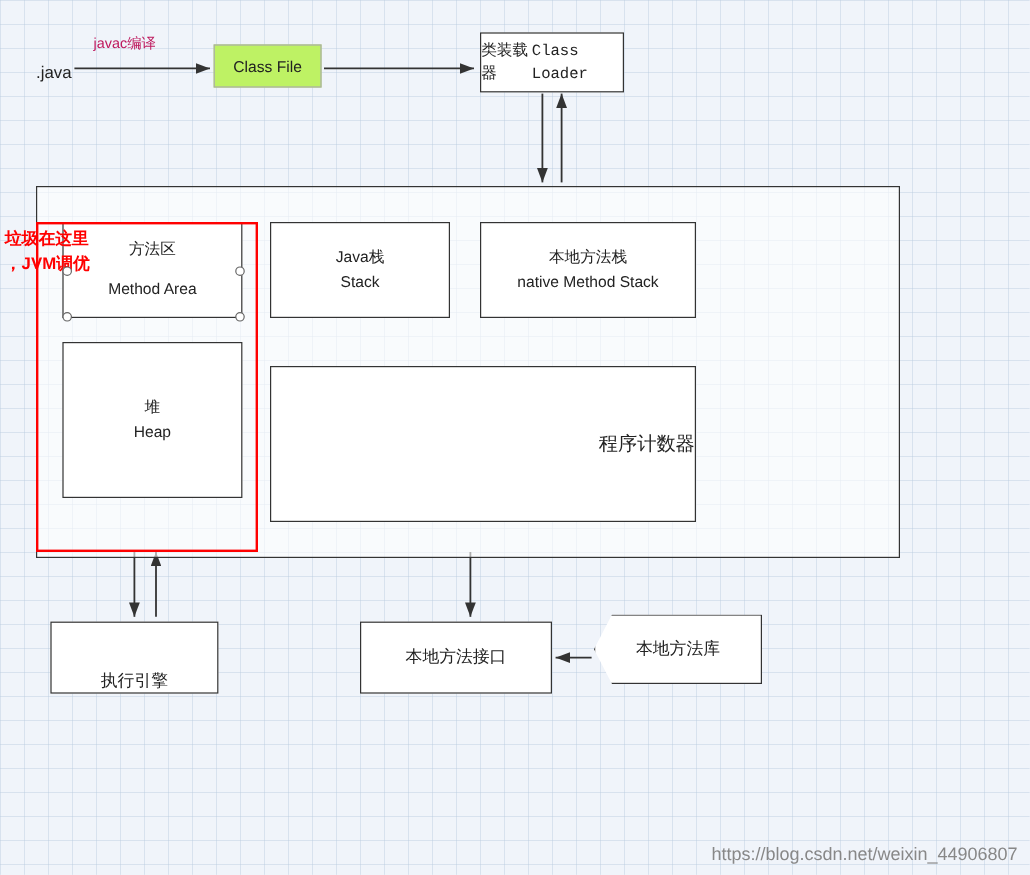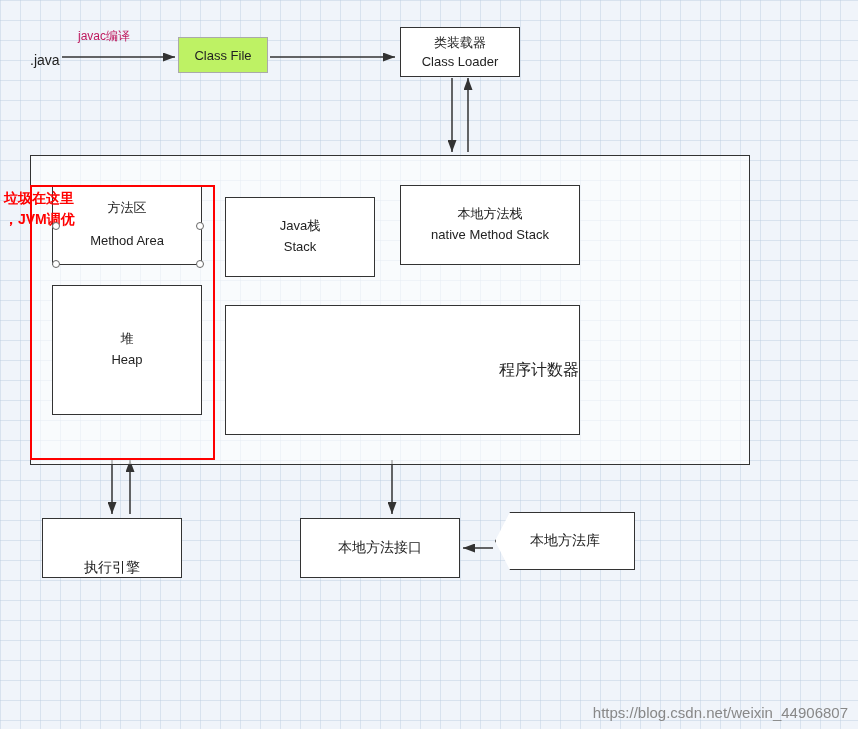--- a/index.html
+++ b/index.html
@@ -58,26 +58,27 @@
 
     
     .classloader-box {
       position: absolute;
       top: 27px; left: 400px;
       width: 120px;
       height: 50px;
       border: 1px solid #333;
       background: white;
       display: flex;
-      flex-direction: column;
+      flex-direction: row;
       align-items: center;
       justify-content: center;
       font-size: 13px;
       color: #222;
       line-height: 1.5;
+      font-family: Liberation Mono, monospace;
     }
 
     
     .runtime-box {
       position: absolute;
       top: 155px; left: 30px;
       width: 720px;
       height: 310px;
       border: 1px solid #333;
       background: rgba(255,255,255,0.6);
@@ -154,21 +155,21 @@
       align-items: center;
       justify-content: center;
       font-size: 13px;
       color: #222;
       line-height: 1.6;
     }
 
     
     .java-stack-box {
       position: absolute;
-      top: 197px; left: 225px;
+      top: 185px; left: 225px;
       width: 150px;
       height: 80px;
       border: 1px solid #333;
       background: white;
       display: flex;
       flex-direction: column;
       align-items: center;
       justify-content: center;
       font-size: 13px;
       color: #222;

